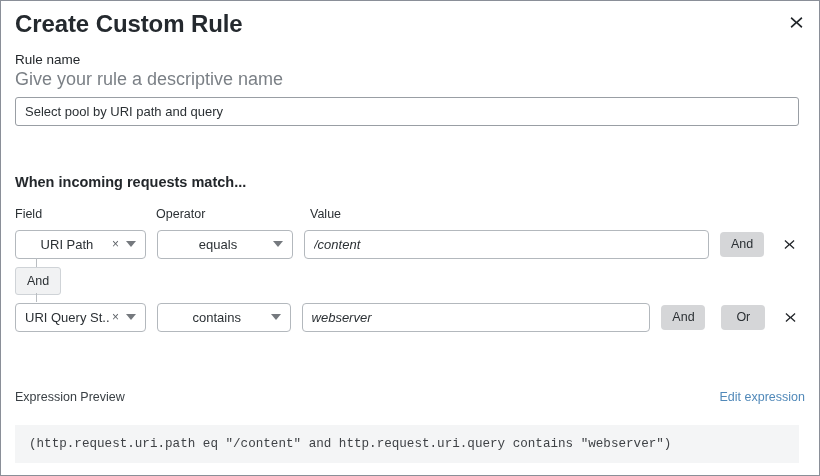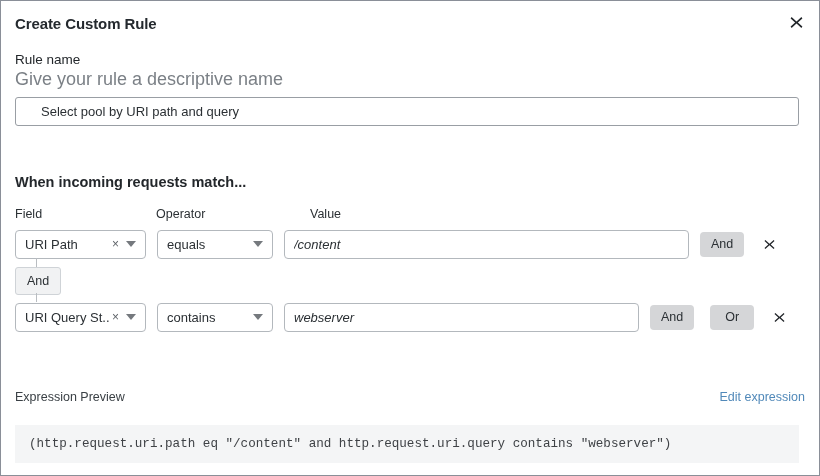--- a/index.html
+++ b/index.html
@@ -24,21 +24,21 @@
 
   
   .dialog-header {
     position: absolute;
     left: 14px;
     top: 8px;
     right: 14px;
     height: 32px;
   }
   .dialog-title {
-    font-size: 15px;
+    font-size: 24px;
     font-weight: bold;
     color: #24292e;
     letter-spacing: -0.1px;
     line-height: 30px;
     margin: 0;
   }
   .close-btn {
     position: absolute;
     right: -2px;
     top: 2px;
@@ -73,21 +73,21 @@
     font-size: 18px;
     color: #7b8086;
     line-height: 17px;
     margin-top: 2px;
   }
   .text-input {
     box-sizing: border-box;
     width: 100%;
     height: 29px;
     margin-top: 9px;
-    padding: 0 25px;
+    padding: 0 9px;
     font-family: "Liberation Sans", sans-serif;
     font-size: 13px;
     color: #2b3034;
     background: #ffffff;
     border: 1px solid #999ea4;
     border-radius: 3px;
     outline: none;
   }
   .text-input::placeholder { color: #9aa0a6; }
 
@@ -134,22 +134,22 @@
     box-sizing: border-box;
     position: relative;
     height: 29px;
     background: #ffffff;
     border: 1px solid #b3b8bd;
     border-radius: 4px;
     display: flex;
     align-items: center;
     cursor: pointer;
   }
-  .select-field    { width: 131px; }
-  .select-operator { width: 116px; margin-left: 11px; }
+  .select-field    { width: 131px; text-align: center; }
+  .select-operator { width: 136px; margin-left: 11px; text-align: center; }
 
   .select-text {
     font-size: 13px;
     color: #2b3034;
     padding-left: 9px;
     white-space: nowrap;
     overflow: hidden;
     flex: 1;
   }
   .select-clear {

